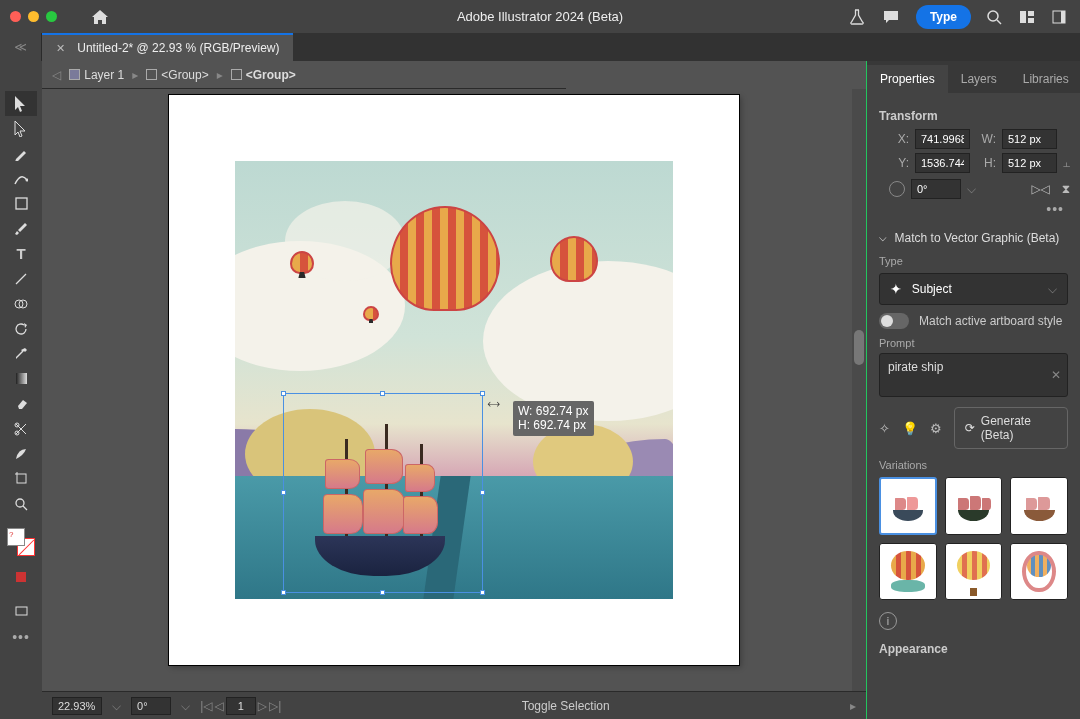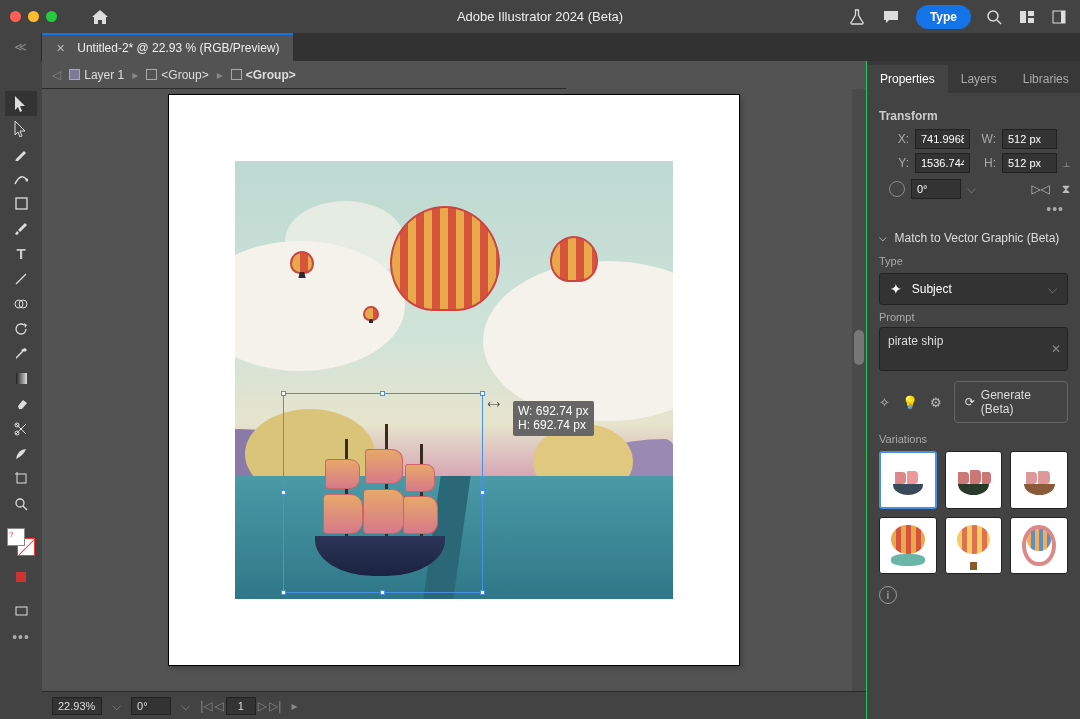--- a/index.html
+++ b/index.html
@@ -379,20 +379,21 @@
         <span style="color:#888">⌵</span>
       <input style="width: 40px;" value="0°">
         <span style="color:#888">⌵</span>
       <div class="nav">
         <span>|◁</span>
           <span>◁</span>
         <input style="width: 30px; text-align: center;" value="1">
         <span>▷</span>
           <span>▷|</span>
       </div>
+      <div class="middle">Toggle Selection</div>
       <span style="color:#888">▸</span>
     </div>
   </div>
 
   <div class="rightpanel">
     <div class="panel-tabs">
       <div class="panel-tab active">Properties</div>
       <div class="panel-tab">Layers</div>
       <div class="panel-tab">Libraries</div>
     </div>
@@ -443,20 +444,24 @@
         <span>Match to Vector Graphic (Beta)</span>
       </div>
 
       <span class="lbl-sm">Type</span>
       <div class="type-dd">
         <span class="spark">✦</span>
         <span>Subject</span>
         <span class="caret2">⌵</span>
       </div>
 
+      <div class="toggle-row">
+        <div class="switch"></div>
+        <span>Match active artboard style</span>
+      </div>
 
       <span class="lbl-sm">Prompt</span>
       <div class="prompt-box">
         <span>pirate ship</span>
         <span class="x">✕</span>
       </div>
 
       <div class="gen-row">
         <span class="ic">✧</span>
         <span class="ic">💡</span>
@@ -505,15 +510,16 @@
         </div>
         <div class="var-thumb">
           <div class="mini-balloon" style="position:relative">
           <div style="position:absolute;inset:0;border:4px solid #d88;border-radius:50%"></div>
           <div class="me" style="width:70%;height:55%;margin:10% auto;background:repeating-linear-gradient(90deg,#f0b060 0 4px,#6090c0 4px 8px)"></div>
             </div>
         </div>
       </div>
 
       <div class="info-ic">i</div>
+      <div class="sect-h">Appearance</div>
     </div>
   </div>
 </div>
 
 </body></html>

